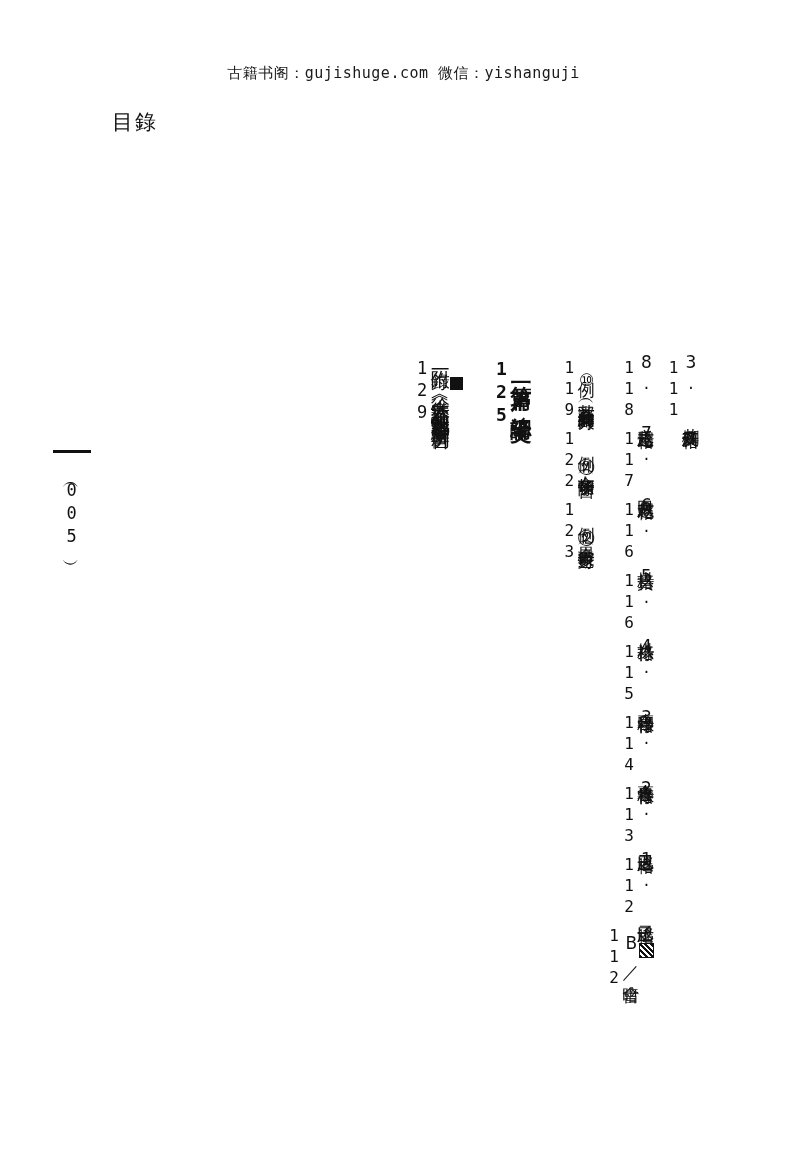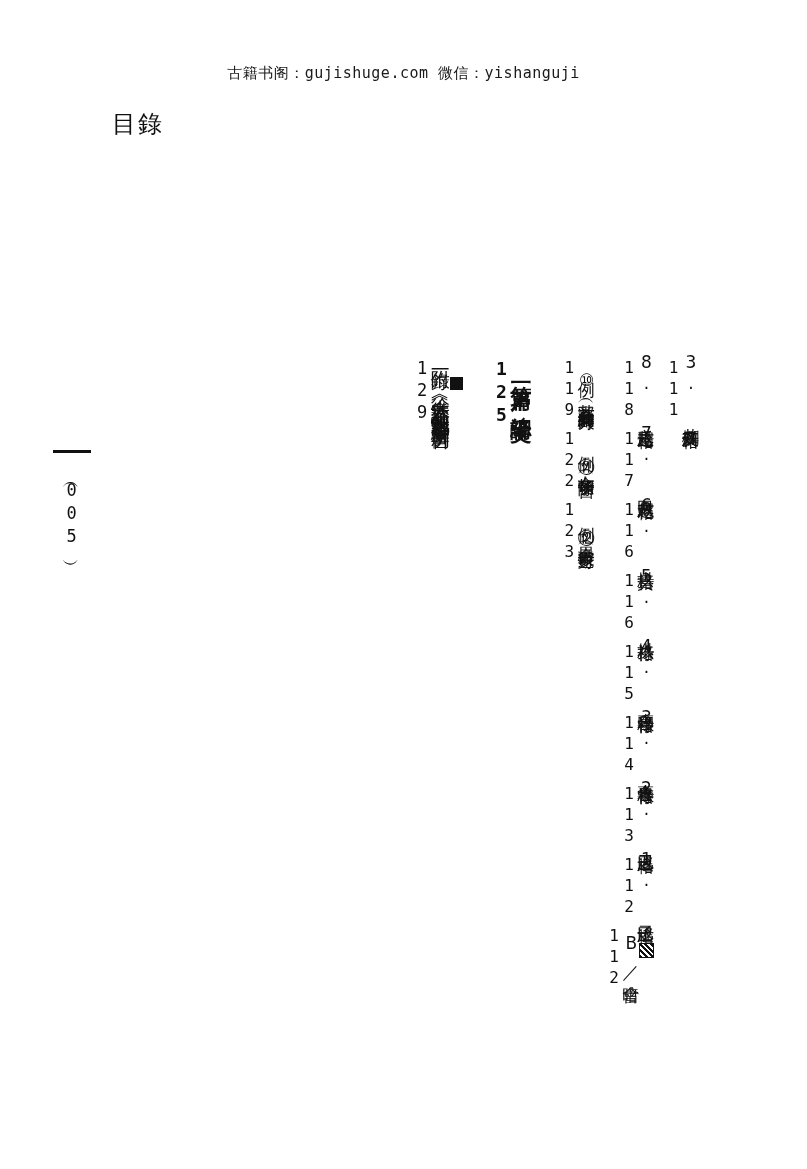--- a/index.html
+++ b/index.html
@@ -29,21 +29,21 @@
     font-family: "DejaVu Sans Mono", "Liberation Mono", monospace;
     white-space: nowrap;
     margin-top: 48px;
   }
 
   
   .page-title {
     position: absolute;
     top: 108px;
     left: 112px;
-    font-size: 24px;
+    font-size: 21px;
     letter-spacing: 2px;
     color: #111;
   }
 
   
   .folio {
     position: absolute;
     left: 52px;
     top: 450px;
     width: 40px;

